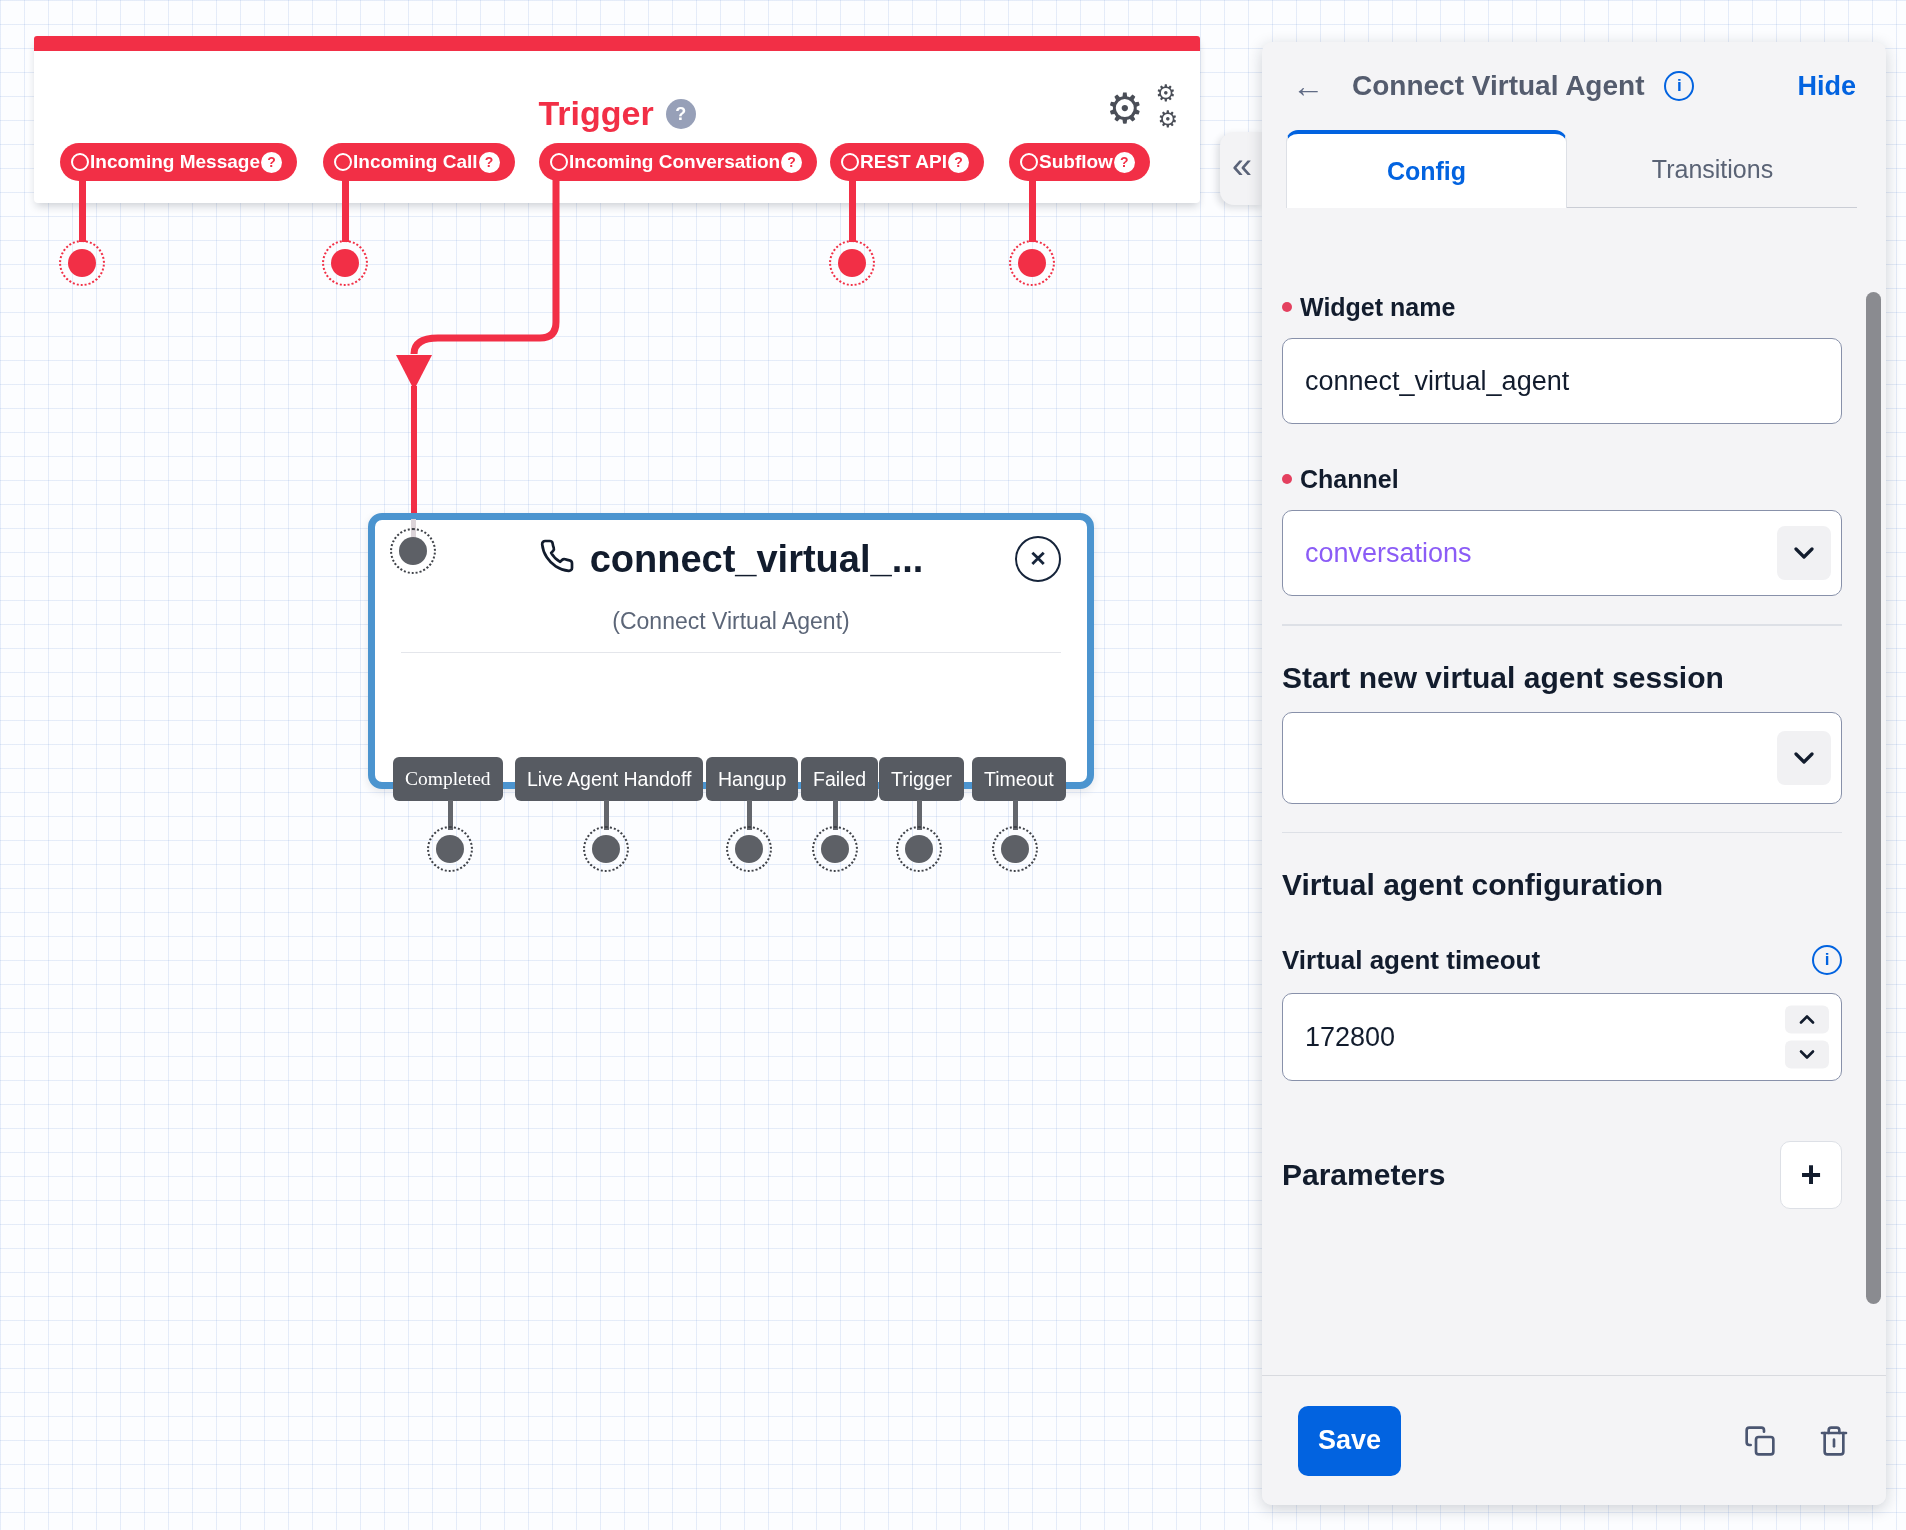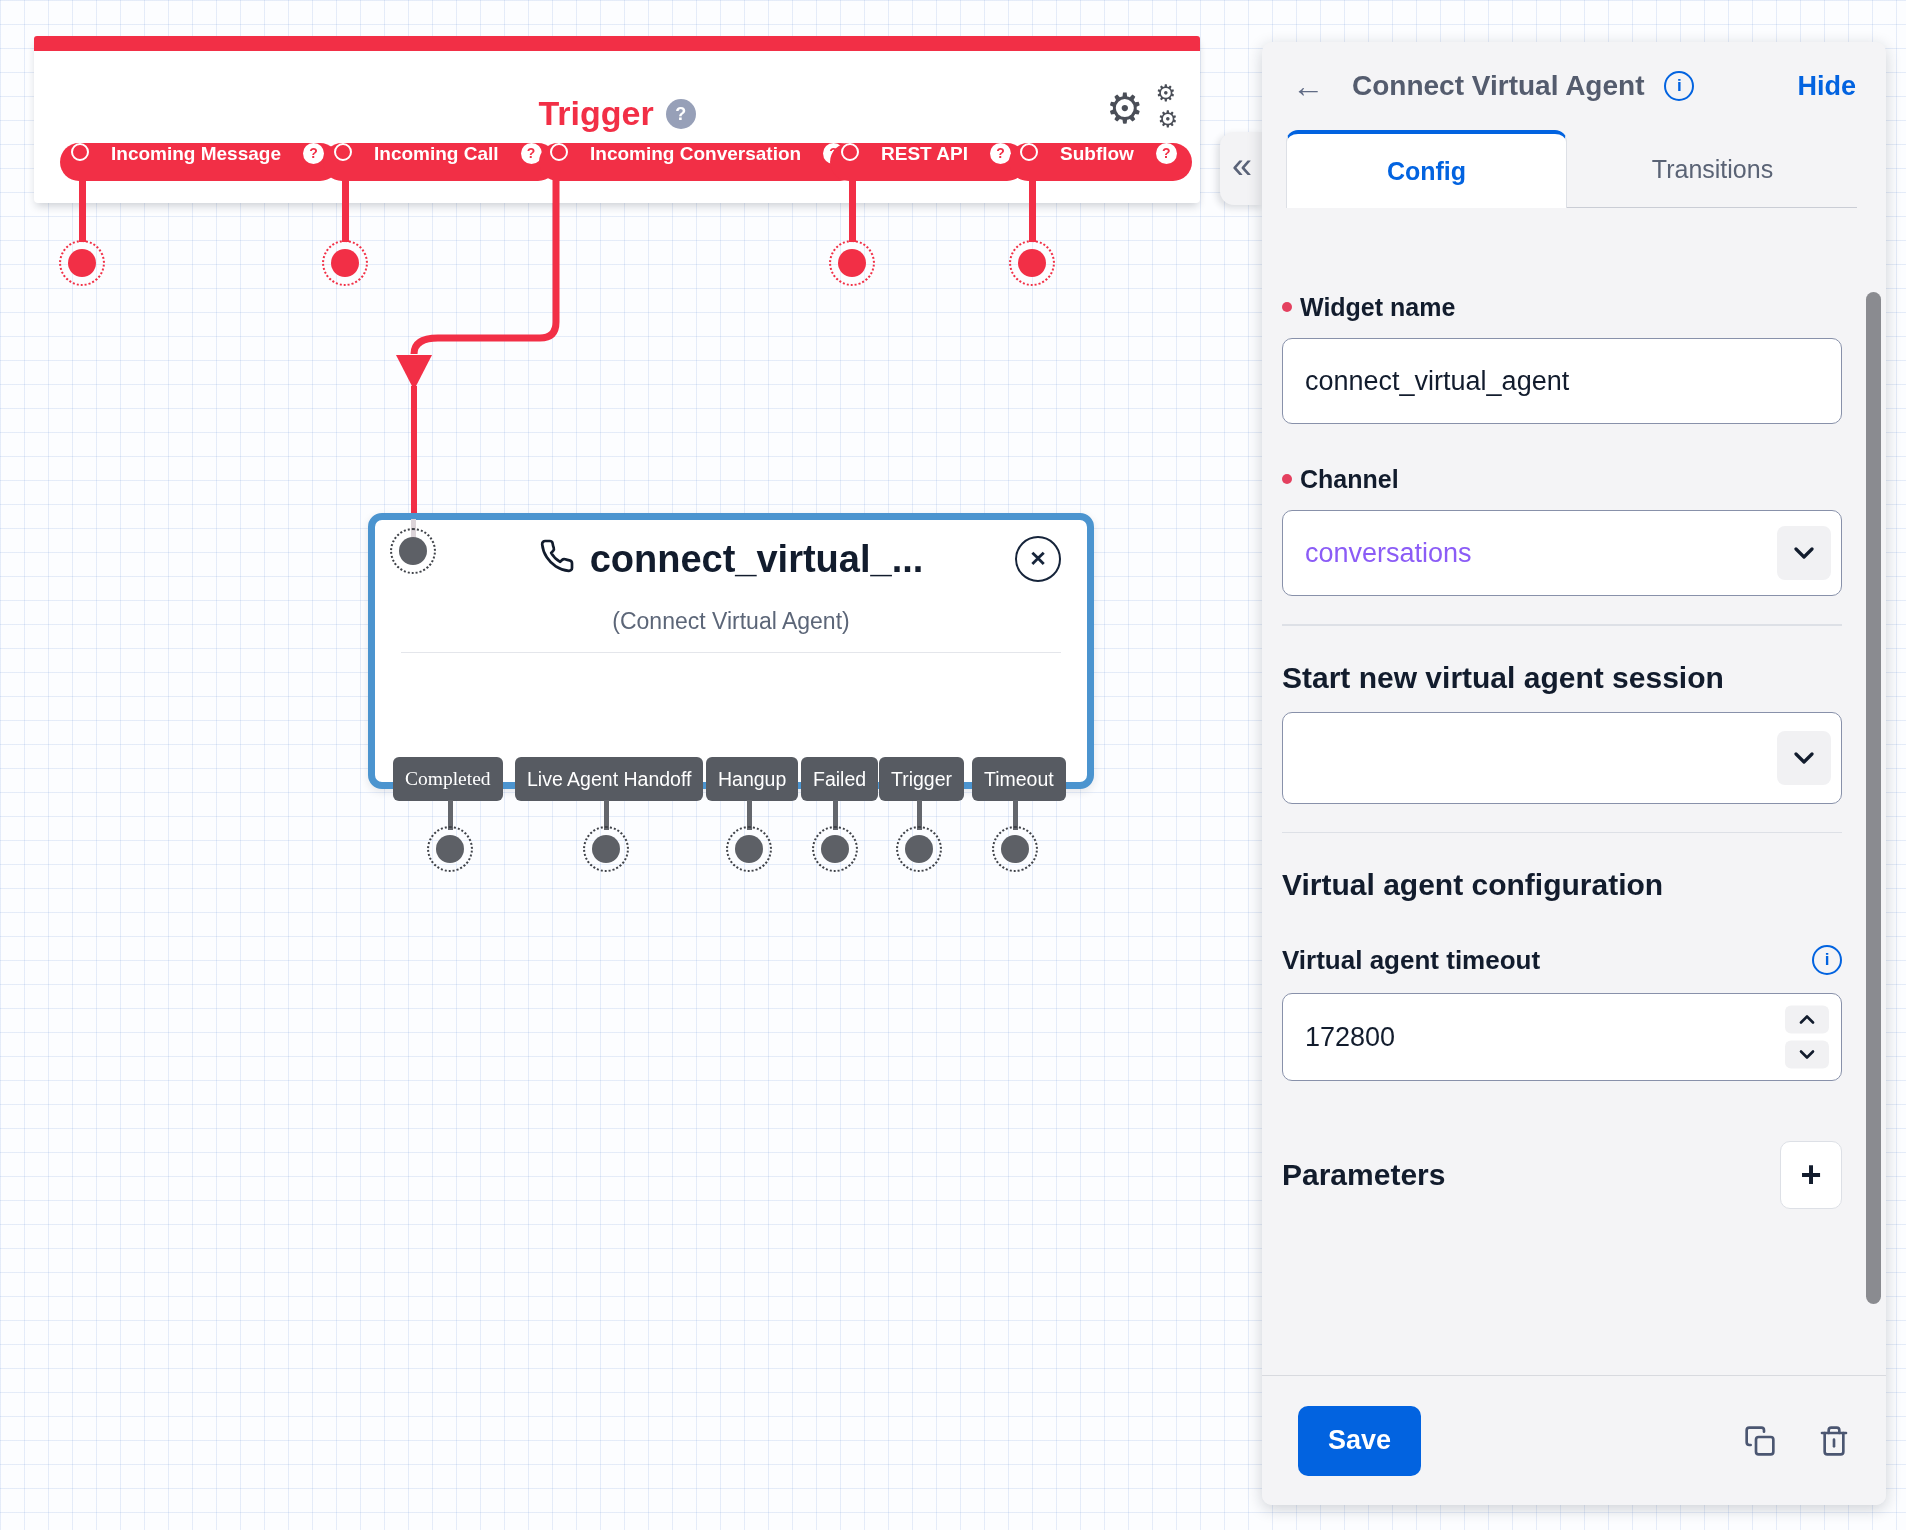--- a/index.html
+++ b/index.html
@@ -20,21 +20,21 @@
   .trigger-title-row { left:0; right:0; top:58px; text-align:center; }
   .trigger-title { display:inline-block; color:#F22F46; font-size:34px; font-weight:bold; vertical-align:middle; }
   .help-circle { display:inline-block; width:30px; height:30px; border-radius:50%; background:#97A0B8;
     color:#fff; font-size:18px; font-weight:bold; text-align:center; line-height:30px; vertical-align:middle; margin-left:12px; }
   .gears { right:22px; top:46px; width:72px; height:58px; color:#4A4E57; font-family:"DejaVu Sans", sans-serif; }
   .gear-big { position:absolute; left:0; top:6px; font-size:42px; line-height:42px; }
   .gear-small-1 { position:absolute; right:2px; top:0; font-size:23px; line-height:23px; }
   .gear-small-2 { position:absolute; right:0px; top:26px; font-size:23px; line-height:23px; }
 
   .pill { top:143px; height:38px; background:#F22F46; border-radius:19px; color:#fff;
-    display:flex; gap:22px; padding:0 15px 0 11px; font-size:19px; font-weight:600;
+    display:flex; align-items:center; gap:1px; padding:0 15px 0 11px; font-size:19px; font-weight:600;
     white-space:nowrap; z-index:2; }
   .pill-radio { width:18px; height:18px; border:2.5px solid #fff; border-radius:50%; flex:none; }
   .pill-help { width:21px; height:21px; background:#fff; color:#F22F46; border-radius:50%;
     font-size:14px; font-weight:bold; text-align:center; line-height:21px; flex:none; }
 
   .stem-red { width:7px; background:#F22F46; z-index:2; }
   .stem-gray { width:5px; background:#63666C; z-index:4; }
 
   .port { width:46px; height:46px; border-radius:50%; display:flex; align-items:center; justify-content:center; z-index:5; }
   .port::after { content:""; width:28px; height:28px; border-radius:50%; }
@@ -94,21 +94,21 @@
   .stepper { position:absolute; right:12px; top:50%; transform:translateY(-50%); display:flex; flex-direction:column; gap:7px; }
   .step-btn { width:44px; height:28px; background:#F1F1F3; border-radius:6px; display:flex; align-items:center; justify-content:center; }
   .grp-addon { width:146px; border-left:1.5px solid #8891AA;
     background:#F6F6F8 repeating-linear-gradient(115deg, rgba(18,28,45,0.035) 0 5px, transparent 5px 11px);
     display:flex; align-items:center; justify-content:center; font-size:26px; color:#121C2D; }
   .params-row { margin-top:60px; display:flex; align-items:center; justify-content:space-between; }
   .add-btn { width:62px; height:68px; background:#fff; border:1.5px solid #DDE0E6; border-radius:10px;
     display:flex; align-items:center; justify-content:center; font-size:36px; font-weight:bold; color:#121C2D; }
   .panel-footer { left:0; right:0; bottom:0; height:130px; background:#F4F4F6; border-top:1.5px solid #D8DADF;
     display:flex; align-items:center; padding:0 36px; }
-  .save-btn { height:70px; padding:0 30px; background:#0263E0; color:#fff; font-size:27px; font-weight:bold;
+  .save-btn { height:70px; padding:0 20px; background:#0263E0; color:#fff; font-size:27px; font-weight:bold;
     border:none; border-radius:10px; font-family:"Liberation Sans", sans-serif; }
   .footer-icons { margin-left:auto; display:flex; align-items:center; gap:42px; }
   .scrollbar { right:5px; top:250px; width:15px; height:1012px; background:#8A8B90; border-radius:8px; z-index:11; }
 
   .collapse-btn { left:1220px; top:132px; width:44px; height:73px; background:#F3F3F5; border-radius:14px 0 0 14px;
     box-shadow:-3px 3px 7px rgba(18,28,45,.14); z-index:9; display:flex; align-items:center; justify-content:center;
     font-size:36px; color:#5A6378; padding-bottom:6px; }
   svg { display:block; }
 </style>
 </head>

